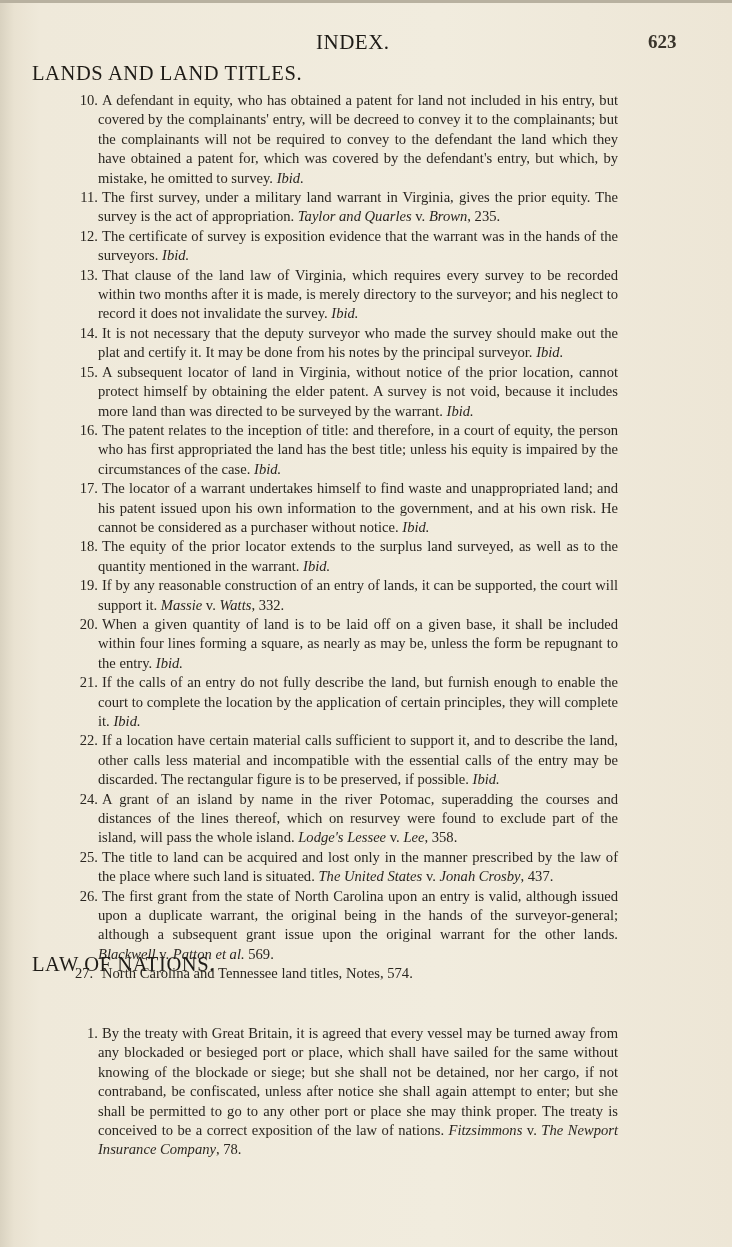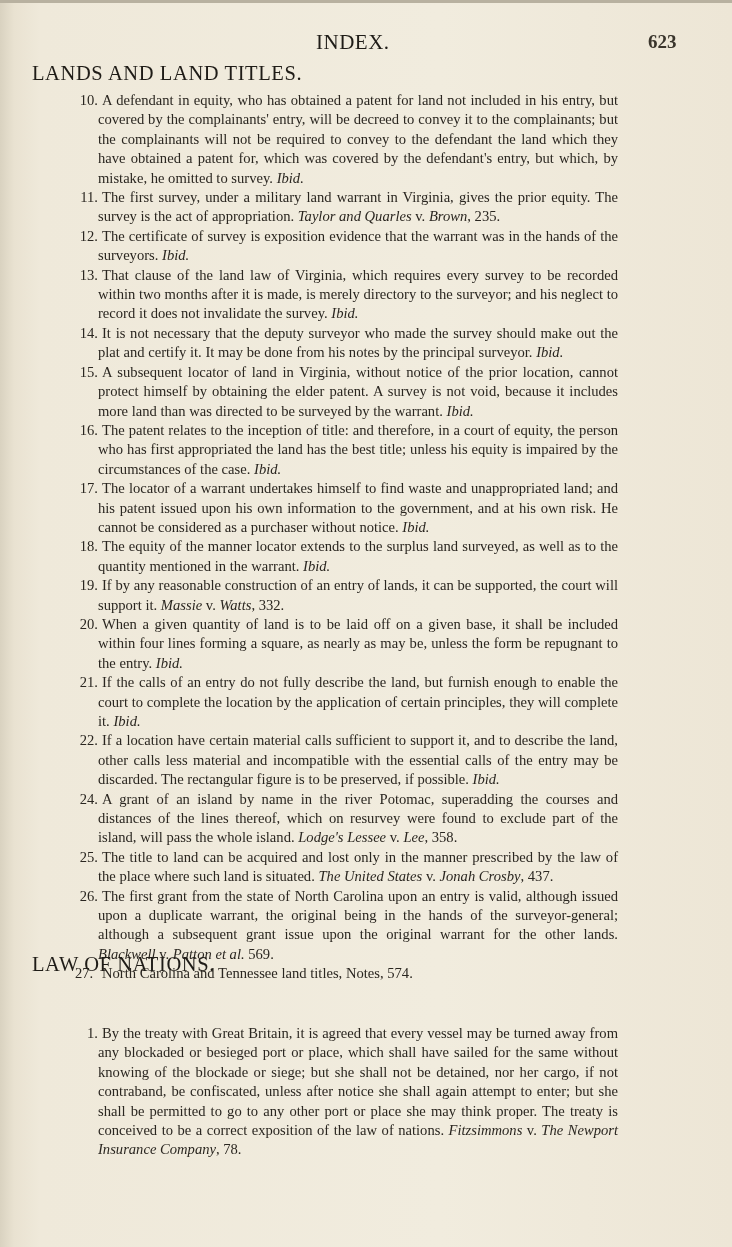--- a/index.html
+++ b/index.html
@@ -34,21 +34,21 @@
 <div class="section-title" style="top:62px">LANDS AND LAND TITLES.</div>
 <div class="entries" id="sec0" style="top:91px">
     <p class="entry" style="padding-left: 98px; text-indent: -28px;"><span class="pnum" style="display: inline-block; width: 28px; text-indent: 0px; text-align: right; margin-right: 4px; font-weight: normal;">10.</span><span>A defendant in equity, who has obtained a patent for land not included in his entry, but covered by the complainants' entry, will be decreed to convey it to the complainants; but the complainants will not be required to convey to the defendant the land which they have obtained a patent for, which was covered by the defendant's entry, but which, by mistake, he omitted to survey.</span>  <span class="cite">Ibid.</span></p>
     <p class="entry" style="padding-left: 98px; text-indent: -28px;"><span class="pnum" style="display: inline-block; width: 28px; text-indent: 0px; text-align: right; margin-right: 4px; font-weight: normal;">11.</span><span>The first survey, under a military land warrant in Virginia, gives the prior equity. The survey is the act of appropriation.</span>  <span class="cite">Taylor and Quarles</span><span> v. </span><span class="cite">Brown</span><span>, 235.</span></p>
     <p class="entry" style="padding-left: 98px; text-indent: -28px;"><span class="pnum" style="display: inline-block; width: 28px; text-indent: 0px; text-align: right; margin-right: 4px; font-weight: normal;">12.</span><span>The certificate of survey is exposition evidence that the warrant was in the hands of the surveyors.</span>  <span class="cite">Ibid.</span></p>
     <p class="entry" style="padding-left: 98px; text-indent: -28px;"><span class="pnum" style="display: inline-block; width: 28px; text-indent: 0px; text-align: right; margin-right: 4px; font-weight: normal;">13.</span><span>That clause of the land law of Virginia, which requires every survey to be recorded within two months after it is made, is merely directory to the surveyor; and his neglect to record it does not invalidate the survey.</span>  <span class="cite">Ibid.</span></p>
     <p class="entry" style="padding-left: 98px; text-indent: -28px;"><span class="pnum" style="display: inline-block; width: 28px; text-indent: 0px; text-align: right; margin-right: 4px; font-weight: normal;">14.</span><span>It is not necessary that the deputy surveyor who made the survey should make out the plat and certify it. It may be done from his notes by the principal surveyor.</span>  <span class="cite">Ibid.</span></p>
     <p class="entry" style="padding-left: 98px; text-indent: -28px;"><span class="pnum" style="display: inline-block; width: 28px; text-indent: 0px; text-align: right; margin-right: 4px; font-weight: normal;">15.</span><span>A subsequent locator of land in Virginia, without notice of the prior location, cannot protect himself by obtaining the elder patent. A survey is not void, because it includes more land than was directed to be surveyed by the warrant.</span>  <span class="cite">Ibid.</span></p>
     <p class="entry" style="padding-left: 98px; text-indent: -28px;"><span class="pnum" style="display: inline-block; width: 28px; text-indent: 0px; text-align: right; margin-right: 4px; font-weight: normal;">16.</span><span>The patent relates to the inception of title: and therefore, in a court of equity, the person who has first appropriated the land has the best title; unless his equity is impaired by the circumstances of the case.</span>  <span class="cite">Ibid.</span></p>
     <p class="entry" style="padding-left: 98px; text-indent: -28px;"><span class="pnum" style="display: inline-block; width: 28px; text-indent: 0px; text-align: right; margin-right: 4px; font-weight: normal;">17.</span><span>The locator of a warrant undertakes himself to find waste and unappropriated land; and his patent issued upon his own information to the government, and at his own risk. He cannot be considered as a purchaser without notice.</span>  <span class="cite">Ibid.</span></p>
-    <p class="entry" style="padding-left: 98px; text-indent: -28px;"><span class="pnum" style="display: inline-block; width: 28px; text-indent: 0px; text-align: right; margin-right: 4px; font-weight: normal;">18.</span><span>The equity of the manner locator extends to the surplus land surveyed, as well as to the quantity mentioned in the warrant.</span>  <span class="cite">Ibid.</span></p>
+    <p class="entry" style="padding-left: 98px; text-indent: -28px;"><span class="pnum" style="display: inline-block; width: 28px; text-indent: 0px; text-align: right; margin-right: 4px; font-weight: normal;">18.</span><span>The equity of the prior locator extends to the surplus land surveyed, as well as to the quantity mentioned in the warrant.</span>  <span class="cite">Ibid.</span></p>
     <p class="entry" style="padding-left: 98px; text-indent: -28px;"><span class="pnum" style="display: inline-block; width: 28px; text-indent: 0px; text-align: right; margin-right: 4px; font-weight: normal;">19.</span><span>If by any reasonable construction of an entry of lands, it can be supported, the court will support it.</span>  <span class="cite">Massie</span><span> v. </span><span class="cite">Watts</span><span>, 332.</span></p>
     <p class="entry" style="padding-left: 98px; text-indent: -28px;"><span class="pnum" style="display: inline-block; width: 28px; text-indent: 0px; text-align: right; margin-right: 4px; font-weight: normal;">20.</span><span>When a given quantity of land is to be laid off on a given base, it shall be included within four lines forming a square, as nearly as may be, unless the form be repugnant to the entry.</span>  <span class="cite">Ibid.</span></p>
     <p class="entry" style="padding-left: 98px; text-indent: -28px;"><span class="pnum" style="display: inline-block; width: 28px; text-indent: 0px; text-align: right; margin-right: 4px; font-weight: normal;">21.</span><span>If the calls of an entry do not fully describe the land, but furnish enough to enable the court to complete the location by the application of certain principles, they will complete it.</span>  <span class="cite">Ibid.</span></p>
     <p class="entry" style="padding-left: 98px; text-indent: -28px;"><span class="pnum" style="display: inline-block; width: 28px; text-indent: 0px; text-align: right; margin-right: 4px; font-weight: normal;">22.</span><span>If a location have certain material calls sufficient to support it, and to describe the land, other calls less material and incompatible with the essential calls of the entry may be discarded. The rectangular figure is to be preserved, if possible.</span>  <span class="cite">Ibid.</span></p>
     <p class="entry" style="padding-left: 98px; text-indent: -28px;"><span class="pnum" style="display: inline-block; width: 28px; text-indent: 0px; text-align: right; margin-right: 4px; font-weight: normal;">24.</span><span>A grant of an island by name in the river Potomac, superadding the courses and distances of the lines thereof, which on resurvey were found to exclude part of the island, will pass the whole island.</span>  <span class="cite">Lodge's Lessee</span><span> v. </span><span class="cite">Lee</span><span>, 358.</span></p>
     <p class="entry" style="padding-left: 98px; text-indent: -28px;"><span class="pnum" style="display: inline-block; width: 28px; text-indent: 0px; text-align: right; margin-right: 4px; font-weight: normal;">25.</span><span>The title to land can be acquired and lost only in the manner prescribed by the law of the place where such land is situated.</span>  <span class="cite">The United States</span><span> v. </span><span class="cite">Jonah Crosby</span><span>, 437.</span></p>
     <p class="entry" style="padding-left: 98px; text-indent: -28px;"><span class="pnum" style="display: inline-block; width: 28px; text-indent: 0px; text-align: right; margin-right: 4px; font-weight: normal;">26.</span><span>The first grant from the state of North Carolina upon an entry is valid, although issued upon a duplicate warrant, the original being in the hands of the surveyor-general; although a subsequent grant issue upon the original warrant for the other lands.</span>  <span class="cite">Blackwell</span><span> v. </span><span class="cite">Patton et al.</span><span> 569.</span></p>
     <p class="entry" style="padding-left: 98px; text-indent: -28px;"><span class="pnum" style="display: inline-block; width: 28px; text-indent: 0px; text-align: center; margin-right: 4px; font-weight: normal;">27.</span><span>North Carolina and Tennessee land titles, Notes, 574.</span></p>
   </div>
 

